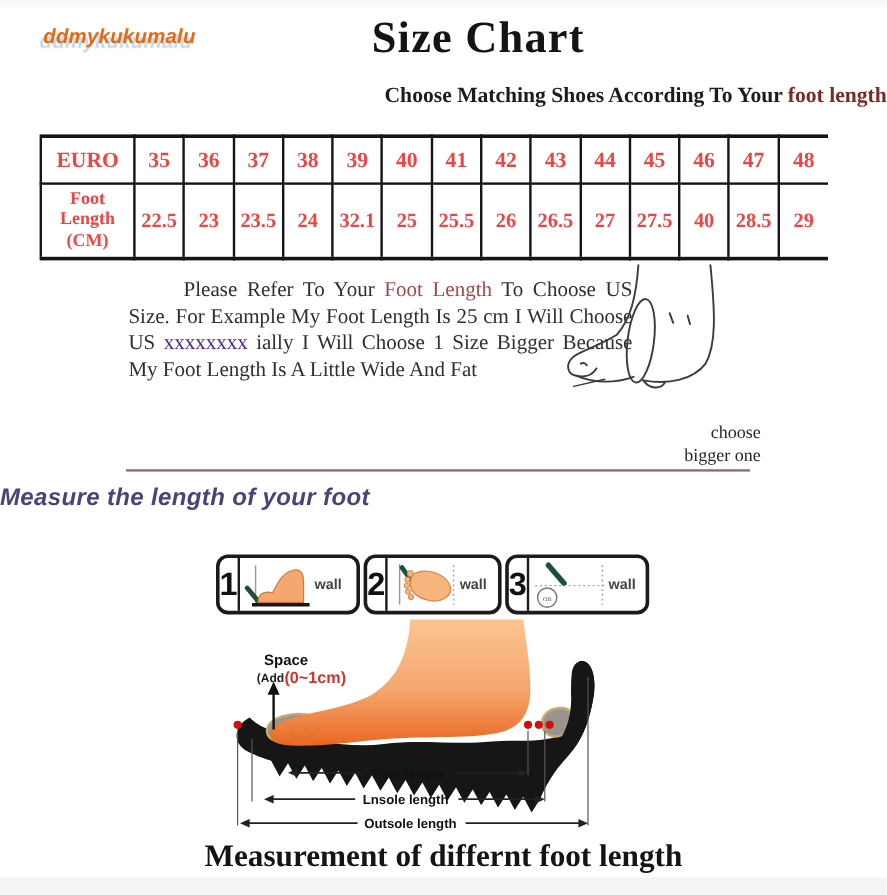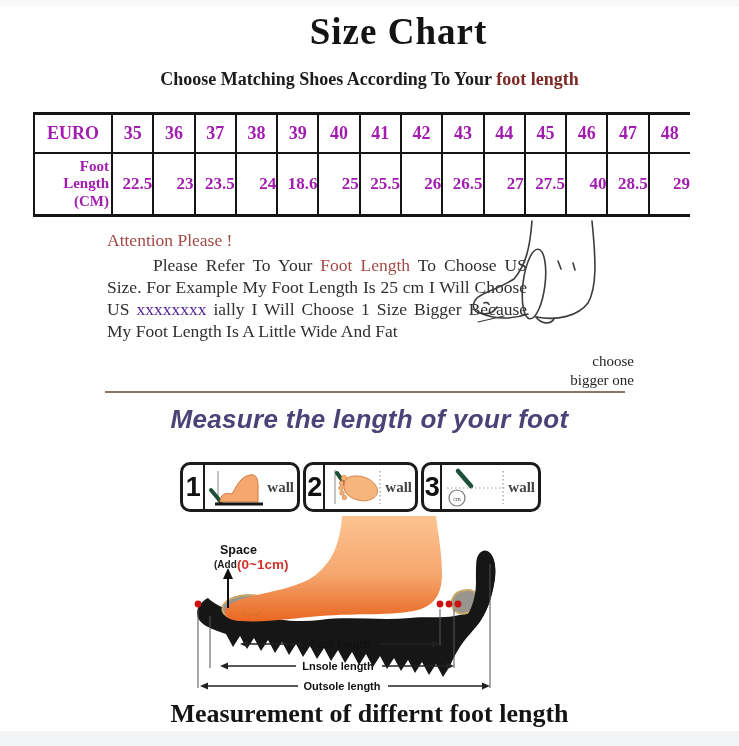--- a/index.html
+++ b/index.html
@@ -15,96 +15,97 @@
     position:absolute; left:36px; top:21px;
     font-family:"Liberation Sans", sans-serif; font-style:italic; font-weight:bold;
     font-size:17px; color:#e8680f; letter-spacing:0.2px;
     text-shadow:-3px 4px 1px #c3d7e8;
   }
   .title {
     position:absolute; top:10px; left:0; width:100%; text-align:center;
     font-size:37px; font-weight:bold; color:#141414; letter-spacing:1px;padding-left:29px;
   }
   .subtitle {
-    position:absolute; top:69px; left:0; width:100%; text-align:center;
+    position:absolute; top:69px; left:0; width:100%; text-align:right;
     font-size:18px; font-weight:bold; color:#1c1c1c;
   }
   .subtitle .hl { color:#7d2a24; }
 
   table.size-table {
     position:absolute; left:33px; top:112px; width:657px;
     border-collapse:collapse; table-layout:fixed;
     border-top:3px solid #151515; border-bottom:3px solid #151515;
-    font-weight:bold; color:#a21caf;
+    font-weight:bold; color:#ef4444;
   }
   .size-table td {
     border:2px solid #151515; text-align:center; vertical-align:middle;
     font-size:18px; padding:0;
   }
   .size-table td:last-child { border-right:0; }
   .size-table td:first-child { width:76px; }
   .size-table tr.r1 td { height:37px; }
-  .size-table tr.r2 td { height:56px; font-size:17px;text-align:right; }
+  .size-table tr.r2 td { height:56px; font-size:17px; }
   .size-table tr.r2 td.rowlabel { font-size:15px; line-height:1.15; padding:2px; }
 
   .attention { position:absolute; left:107px; top:230px; width:420px; font-size:17.5px; color:#2f2f2f; }
   .attention .att-title { color:#a34a46; margin-bottom:3px; }
   .attention .att-body { text-align:justify; text-indent:46px; line-height:22px; margin:0; }
   .attention .red1 { color:#a34a46; }
   .attention .red2 { color:#4c1d95; }
 
   .foot-sketch { position:absolute; left:470px; top:219px; }
 
   .choose-bigger {
     position:absolute; left:498px; top:352px; width:136px; text-align:right;
     font-size:15px; line-height:19px; color:#262626;
   }
 
   .divider { position:absolute; left:105px; top:391px; width:520px; height:2px; background:#8d7466; }
 
   .measure-heading {
-    position:absolute; top:404px; left:0; width:100%; text-align:center;
+    position:absolute; top:404px; left:0; width:100%; text-align:left;
     font-family:"Liberation Sans", sans-serif; font-style:italic; font-weight:bold;
-    font-size:26px; color:#4c4277; letter-spacing:0.3px;
+    font-size:20px; color:#4c4277; letter-spacing:0.3px;
   }
 
   .step-box {
     position:absolute; top:462px; height:50px; box-sizing:border-box;
     border:3px solid #1b1b1b; border-radius:10px; background:#fff;
     display:flex; align-items:stretch;
   }
   .step1 { left:180px; width:120px; }
   .step2 { left:303px; width:115px; }
   .step3 { left:421px; width:120px; }
   .step-num {
     width:25px; display:flex; align-items:center; justify-content:center;
     font-family:"Liberation Sans", sans-serif; font-weight:bold; font-size:27px; color:#111;
     border-right:2px solid #1b1b1b;
   }
   .step-art { flex:1; display:flex; align-items:center; justify-content:center; }
   .wall-label {
-    font-family:Liberation Serif, serif; font-weight:bold; font-size:15px; color:#444;
-    align-self:center; padding-right:3px;
+    font-family:Liberation Sans, sans-serif; font-weight:bold; font-size:12px; color:#444;
+    align-self:center; padding-right:17px;
   }
 
   .shoe-diagram { position:absolute; left:190px; top:516px; }
   .shoe-diagram text { font-family:"Liberation Sans", sans-serif; }
 
   .caption {
     position:absolute; top:699px; left:0; width:100%; text-align:center;
     font-size:26px; font-weight:bold; color:#141414;
   }
 </style>
 </head>
 <body>
 
 <div class="page">
 
   <div class="edge-strip top"></div>
 
+  <div class="logo">ddmykukumalu</div>
 
   <div class="title">Size Chart</div>
 
   <div class="subtitle"><span>Choose Matching Shoes According To Your </span><span class="hl">foot length</span></div>
 
   <table class="size-table">
     <tbody>
       <tr class="r1">
         <td class="rowlabel">EURO</td>
       <td>35</td>
@@ -121,36 +122,35 @@
           <td>46</td>
           <td>47</td>
           <td>48</td>
         </tr>
       <tr class="r2">
         <td class="rowlabel">Foot Length (CM)</td>
       <td>22.5</td>
           <td>23</td>
           <td>23.5</td>
           <td>24</td>
-          <td>18.6</td>
+          <td>32.1</td>
           <td>25</td>
           <td>25.5</td>
           <td>26</td>
           <td>26.5</td>
           <td>27</td>
           <td>27.5</td>
           <td>40</td>
           <td>28.5</td>
           <td>29</td>
         </tr>
     </tbody>
   </table>
 
   <div class="attention">
-    <div class="att-title">Attention Please !</div>
     <p class="att-body"><span>Please Refer To Your </span><span class="red1">Foot Length</span><span> To Choose US Size. For Example My Foot Length Is 25 cm I Will Choose US </span><span class="red2">xxxxxxxx</span><span> ially I Will Choose 1 Size Bigger Because My Foot Length Is A Little Wide And Fat</span></p>
   </div>
 
   <div class="foot-sketch">
     <svg width="190" height="130" viewBox="0 0 190 130">
       <g fill="none" stroke="#3c3c3c" stroke-width="1.6" stroke-linecap="round">
         <path d="M8,103 L34,97" stroke-width="1.2"></path>
         <path d="M122,2 C126,42 127,68 118,84 C108,97 88,102 66,98"></path>
         <path d="M62,2 C60,28 56,46 44,60 C28,70 12,74 7,79 C1,85 3,93 10,94 C18,96 24,93 27,88"></path>
         <path d="M10,94 C26,101 44,100 58,95"></path>

